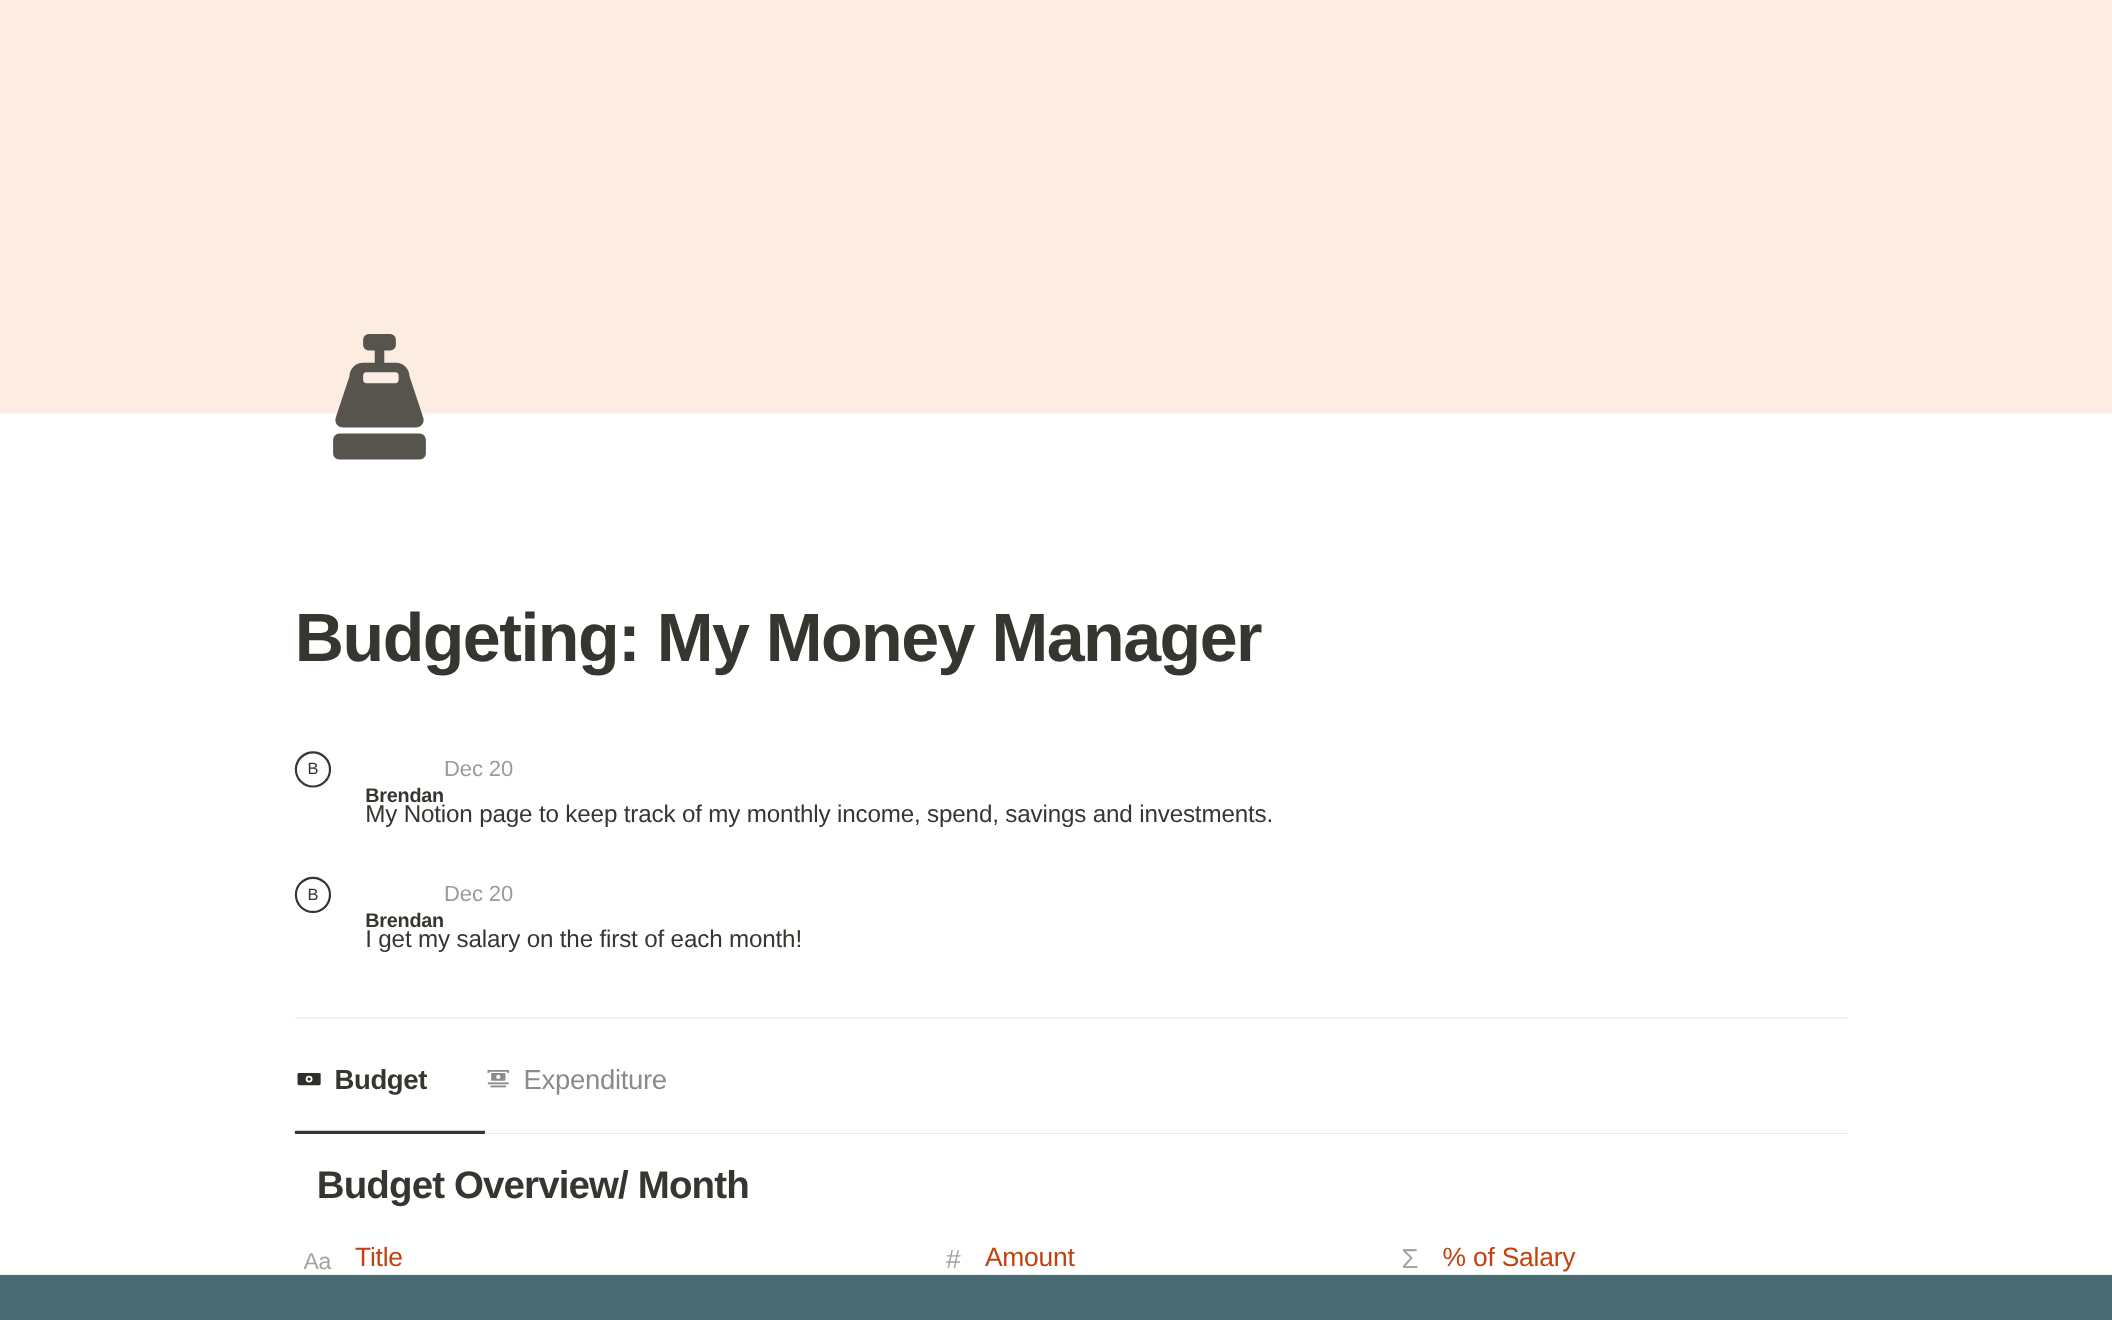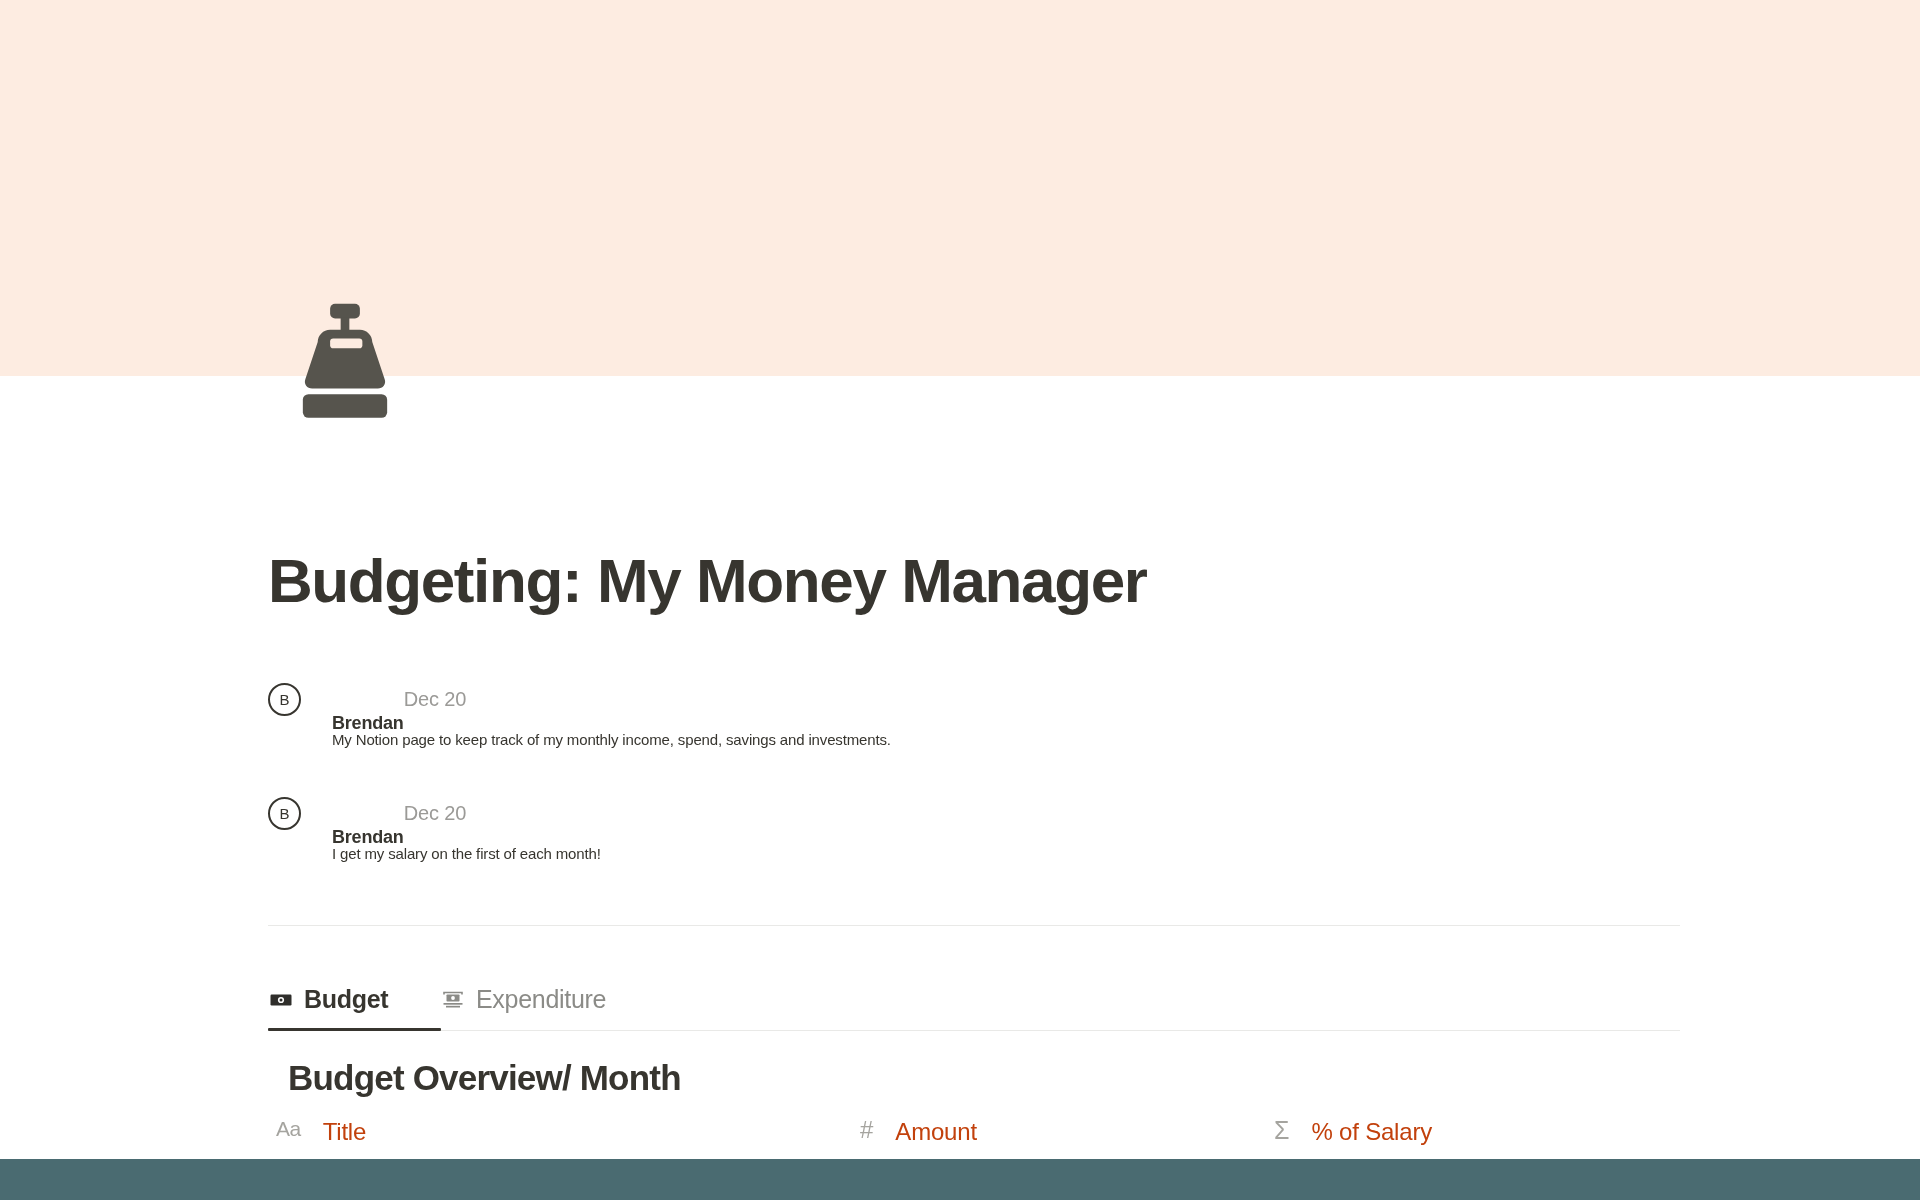--- a/index.html
+++ b/index.html
@@ -102,21 +102,21 @@
   .comment-date {
     font-size: 20px;
     font-weight: 400;
     color: #9b9a97;
     letter-spacing: -0.1px;
   }
 
   .comment-body {
     margin-left: 64px;
     margin-top: 9px;
-    font-size: 15px;
+    font-size: 22px;
     line-height: 30px;
     color: #37352f;
     letter-spacing: -0.15px;
   }
 
   
   .divider {
     position: absolute;
     left: 268px;
     top: 925px;
@@ -141,21 +141,21 @@
     width: 1412px;
     height: 1px;
     background: #e9e9e7;
   }
 
   .tab {
     position: absolute;
     top: 0;
     height: 63px;
     display: flex;
-    align-items: center;
+    align-items: flex-start;
     gap: 10px;
     white-space: nowrap;
     cursor: pointer;
   }
   .tab-budget { left: 0; }
   .tab-expenditure { left: 172px; }
 
   .tab-label {
     font-size: 25px;
     letter-spacing: -0.3px;
@@ -194,21 +194,21 @@
     left: 268px;
     top: 1118px;
     width: 1412px;
     height: 40px;
   }
 
   .col {
     position: absolute;
     top: 0;
     display: flex;
-    align-items: flex-start;
+    align-items: flex-end;
     gap: 10px;
     height: 40px;
     white-space: nowrap;
     cursor: pointer;
   }
   .col-title  { left: 8px; }
   .col-amount { left: 592px; }
   .col-pct    { left: 1006px; }
 
   .col-icon {

